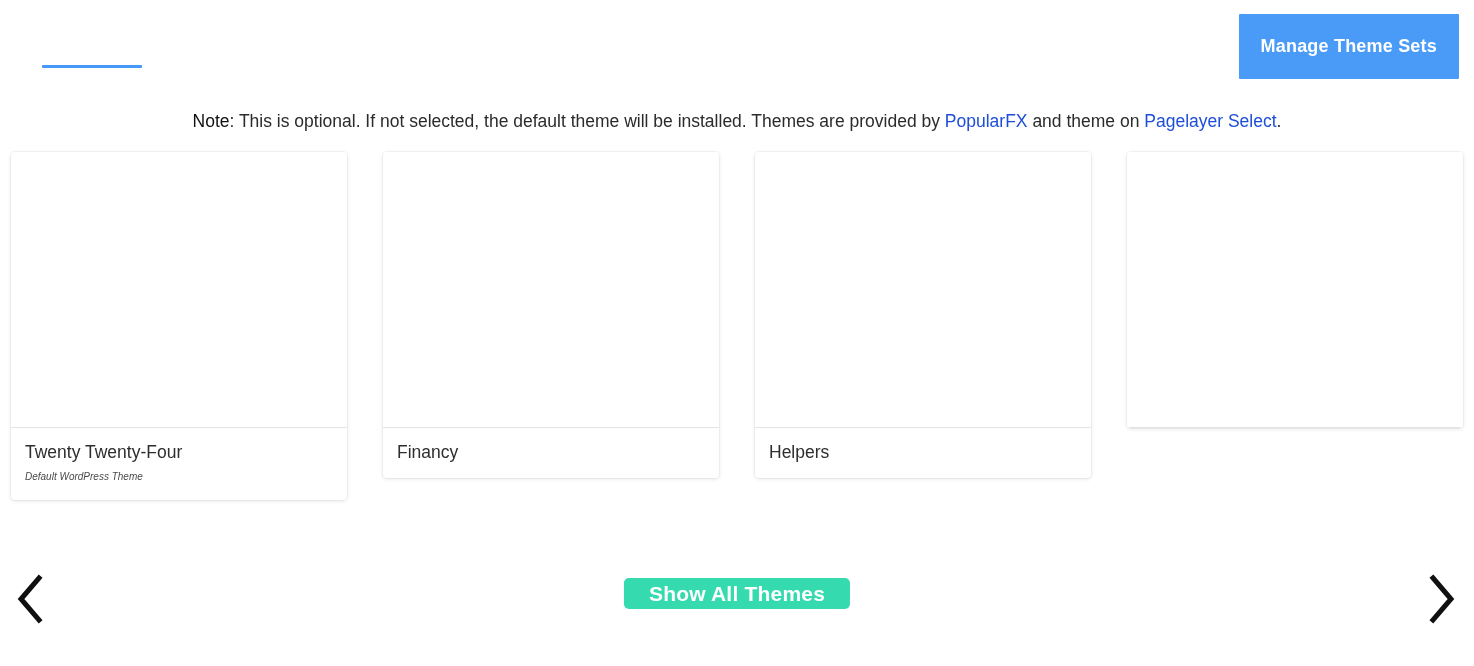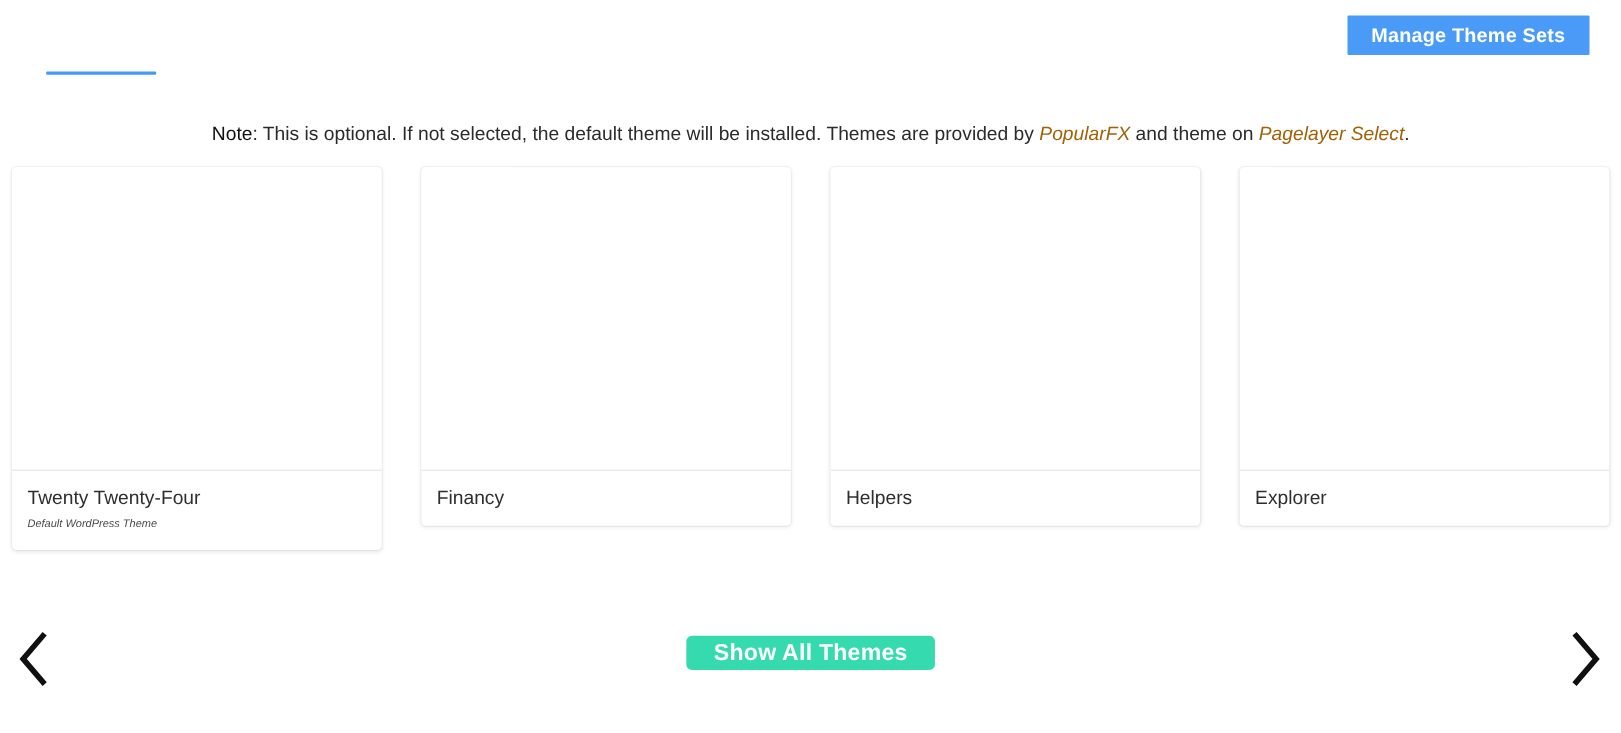--- a/index.html
+++ b/index.html
@@ -63,23 +63,23 @@
     position: absolute;
     left: 42px;
     top: 65px;
     width: 100px;
     height: 3px;
     background: #4599f8;
     border-radius: 1px;
   }
   .manage-btn {
     position: absolute;
-    right: 29px;
+    right: 15px;
     top: 14px;
-    height: 36px;
+    height: 65px;
     padding: 0 22px;
     background: #4a9bf7;
     color: #ffffff;
     border: none;
     font-family: "Liberation Sans", sans-serif;
     font-size: 18px;
     font-weight: 700;
     letter-spacing: 0.2px;
     cursor: pointer;
     display: flex;
@@ -95,23 +95,22 @@
     left: 0;
     width: 1474px;
     text-align: center;
     font-size: 17.5px;
     line-height: 26px;
     color: #2b2b2b;
     white-space: nowrap;
   }
   .note-row .strong { font-weight: 400; color: #101010; }
   .note-row a {
-    color: #a16207;
+    color: #1d4ed8;
     text-decoration: none;
-    font-style: italic;
   }
 
   
   .cards {
     position: absolute;
     top: 152px;
     left: 11px;
     width: 1452px;
     height: 340px;
     display: flex;
@@ -227,23 +226,20 @@
 
   <div class="card">
     <div class="card-thumb"></div>
     <div class="card-footer">
       <div class="card-title">Helpers</div>
     </div>
   </div>
 
   <div class="card">
     <div class="card-thumb"></div>
-    <div class="card-footer">
-      <div class="card-title">Explorer</div>
-    </div>
   </div>
 
 </div>
 
 <div class="bottom">
   <div class="arrow arrow-left">
     <svg width="34" height="50" viewBox="0 0 34 50" fill="none" aria-hidden="true">
       <path d="M26 4 L8 25 L26 46" stroke="#101010" stroke-width="5" stroke-linecap="square" stroke-linejoin="miter" fill="none"></path>
     </svg>
   </div>

